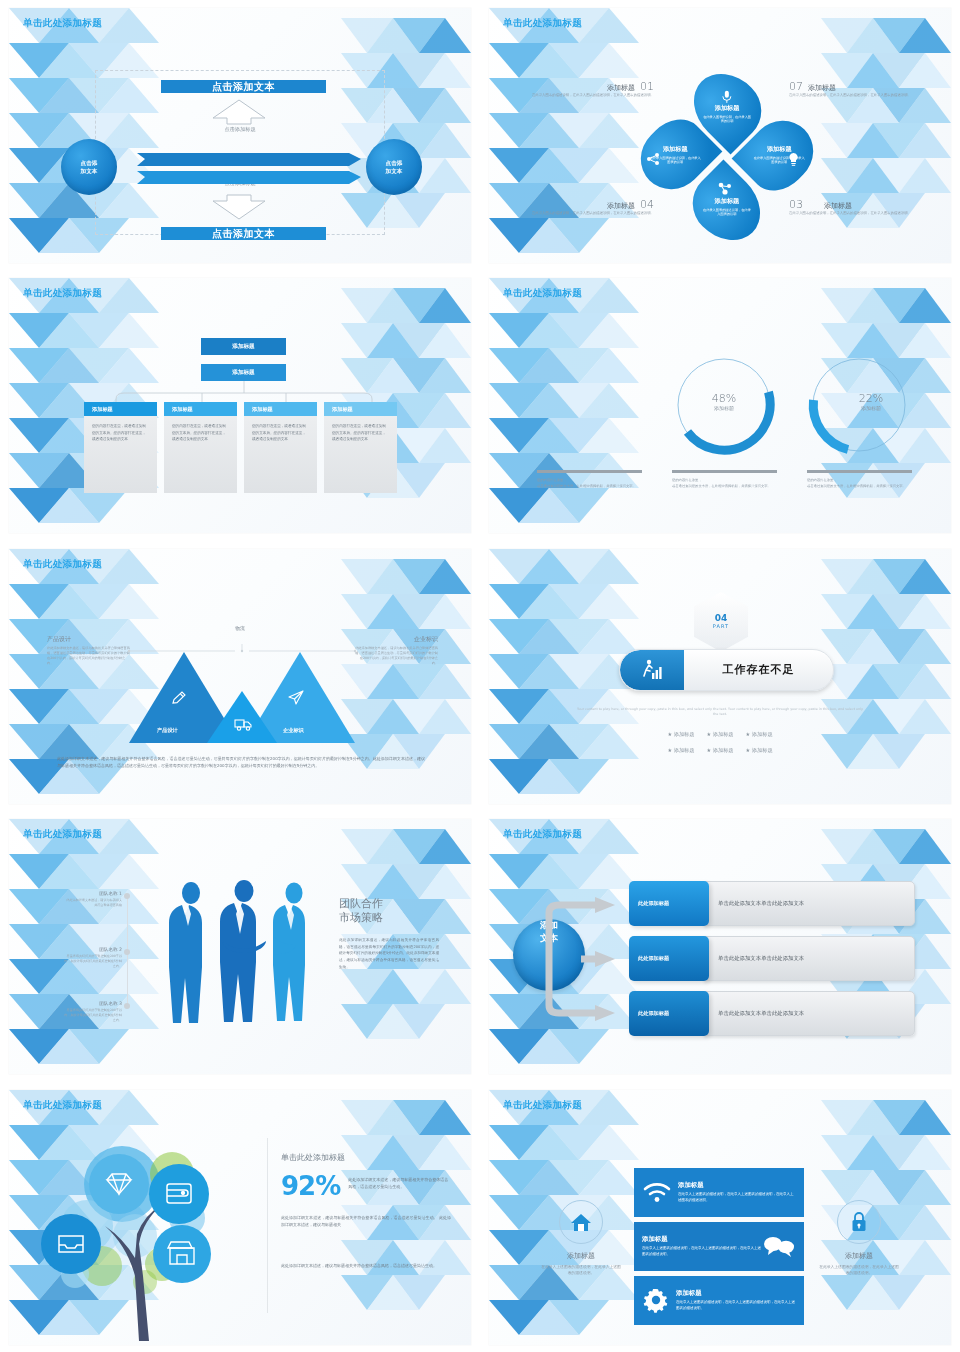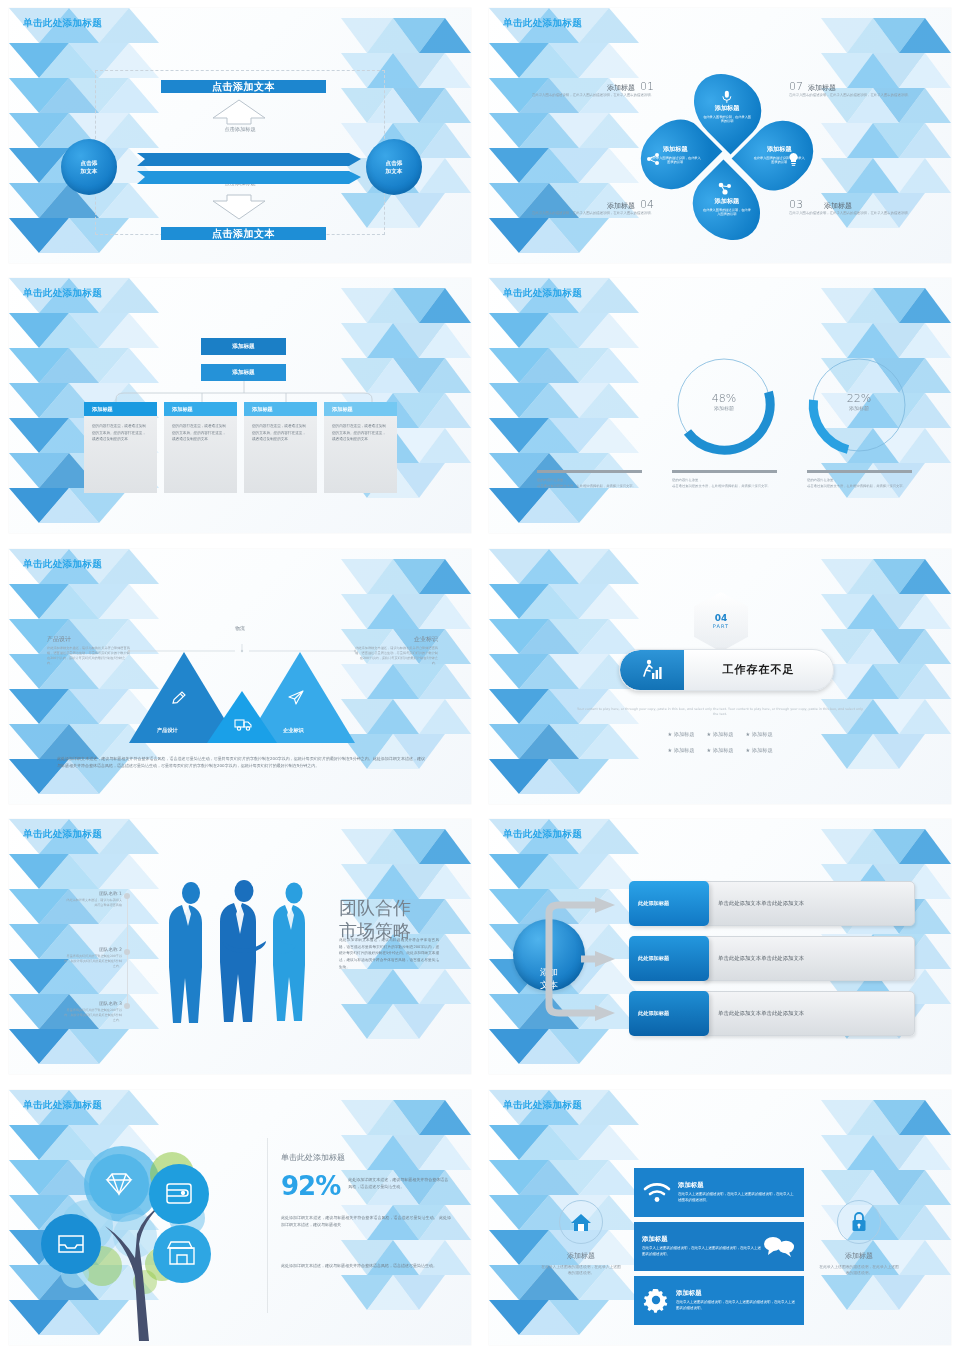--- a/index.html
+++ b/index.html
@@ -149,41 +149,41 @@
     display:flex; align-items:center; justify-content:center;
   }
   .pill-text { flex:1; text-align:center; font-size:11px; font-weight:bold; color:#1b1b1b; letter-spacing:1px; }
   .eng { font-size:3.3px; color:#b3bcc4; text-align:center; line-height:1.7; }
   .star-row { display:flex; justify-content:center; gap:12px; font-size:5.2px; color:#8e99a3; }
 
   
   .tm-name { font-size:4.6px; color:#7d8893; text-align:right; }
   .tm-body { font-size:3.1px; color:#9aa4ad; text-align:right; line-height:1.6; }
   .tm-dot { width:6px; height:6px; border-radius:50%; background:#cbd2d8; }
-  .big-head { font-size:18px; color:#76828d; line-height:1.25; }
+  .big-head { font-size:11px; color:#76828d; line-height:1.25; }
 
   
   .s8-blue {
     background: linear-gradient(180deg,#2ba3e8,#1178c4);
     border-radius:5px; color:#fff; font-size:5.2px; font-weight:bold;
     display:flex; align-items:center; padding-left:9px;
     box-shadow: 2px 2px 4px rgba(0,0,0,.14);
   }
   .s8-gray {
     background: linear-gradient(180deg,#f3f4f6,#d9dde1);
     border-radius:0 5px 5px 0; font-size:5.4px; color:#555e66;
     display:flex; align-items:center; padding-left:14px;
     box-shadow: 1px 2px 3px rgba(0,0,0,.10);
     border:1px solid #d2d7dc;
   }
   .s8-circle {
     width:72px; height:72px; border-radius:50%;
     background: radial-gradient(circle at 35% 28%, #4fb3ed, #0e74c0 78%);
-    color:#fff; font-size:9px; font-weight:normal; line-height:1.4;
-    display:flex; align-items:flex-end; justify-content:center; text-align:center;
+    color:#fff; font-size:9px; font-weight:bold; line-height:1.4;
+    display:flex; align-items:flex-start; justify-content:center; text-align:center;
     box-shadow: inset 0 -4px 8px rgba(0,0,0,.16), 0 2px 4px rgba(0,0,0,.12);
   }
   .s9-h { font-size:8px; color:#76828d; }
   .s9-pct { font-size:26px; color:#2ba3e8; font-weight:bold; line-height:0.95; letter-spacing:-1px; }
   .s9-p { font-size:4px; color:#6f7a84; line-height:1.8; }
 
   
   .s10-card {
     background:#1b82cd; color:#fff;
     display:flex; align-items:center; padding:0 8px;
@@ -464,21 +464,21 @@
       </div>
       <div class="z donut-rule" style="left:183px;top:192px;width:105px"></div>
       <div class="z tiny" style="left:183px;top:200px;width:118px;white-space:pre-line">您的内容打在这里，
 或者通过复制您的文本后，在此框中选择粘贴，并选择只保留文字。</div>
 
       <div class="z" style="left:315px;top:72px">
         <svg width="110" height="110" viewBox="0 0 110 110">
           <circle cx="55" cy="55" r="46" fill="none" stroke="#7cb8dd" stroke-width="0.8"></circle>
           <path d="M9.5 50 A46 46 0 0 0 44 99.5" fill="none" stroke="#2aa1e2" stroke-width="9"></path>
         </svg>
-        <div class="donut-label" style="position:absolute;left:0;top:42px;width:110px">
+        <div class="donut-label" style="position:absolute;left:12px;top:42px;width:110px">
           <div class="donut-pct">22%</div>
           <div class="donut-sub">添加标题</div>
         </div>
       </div>
       <div class="z donut-rule" style="left:318px;top:192px;width:105px"></div>
       <div class="z tiny" style="left:318px;top:200px;width:118px;white-space:pre-line">您的内容打在这里，
 或者通过复制您的文本后，在此框中选择粘贴，并选择只保留文字。</div>
     </div>
   </div>
 

